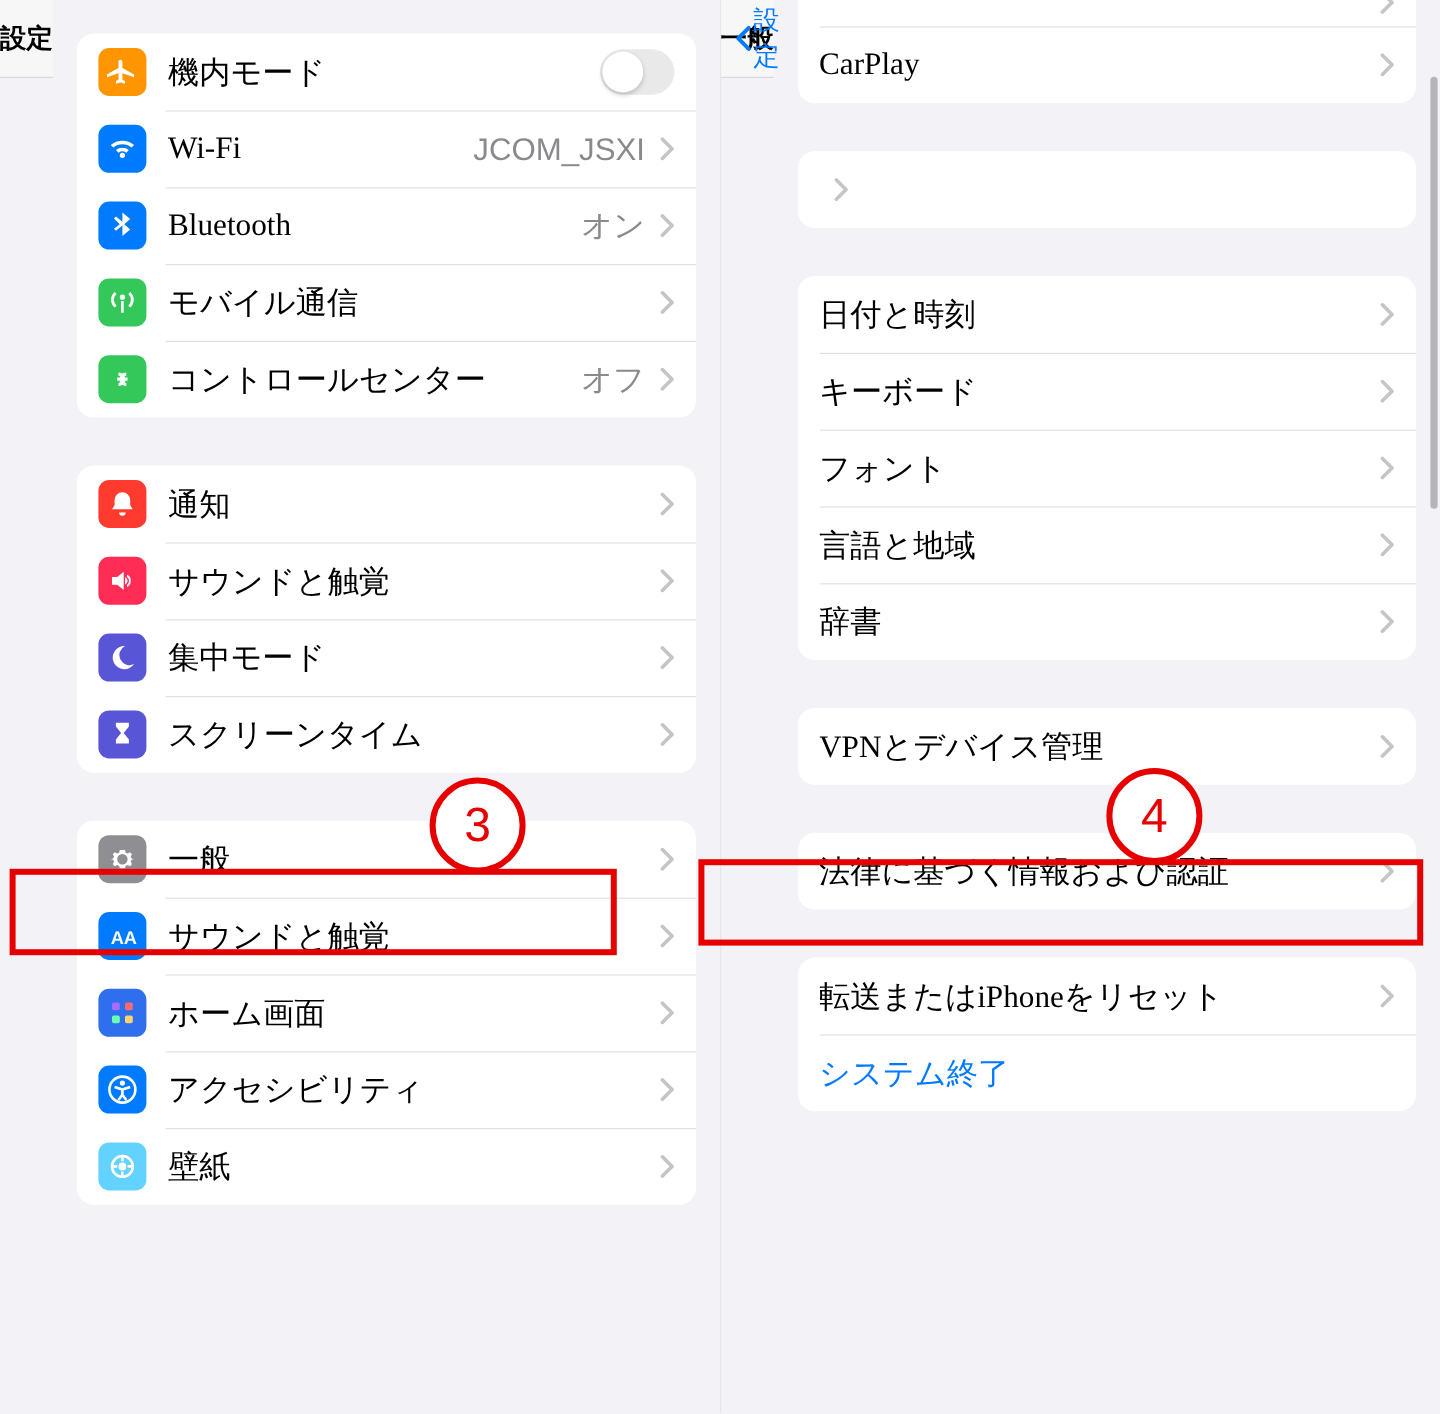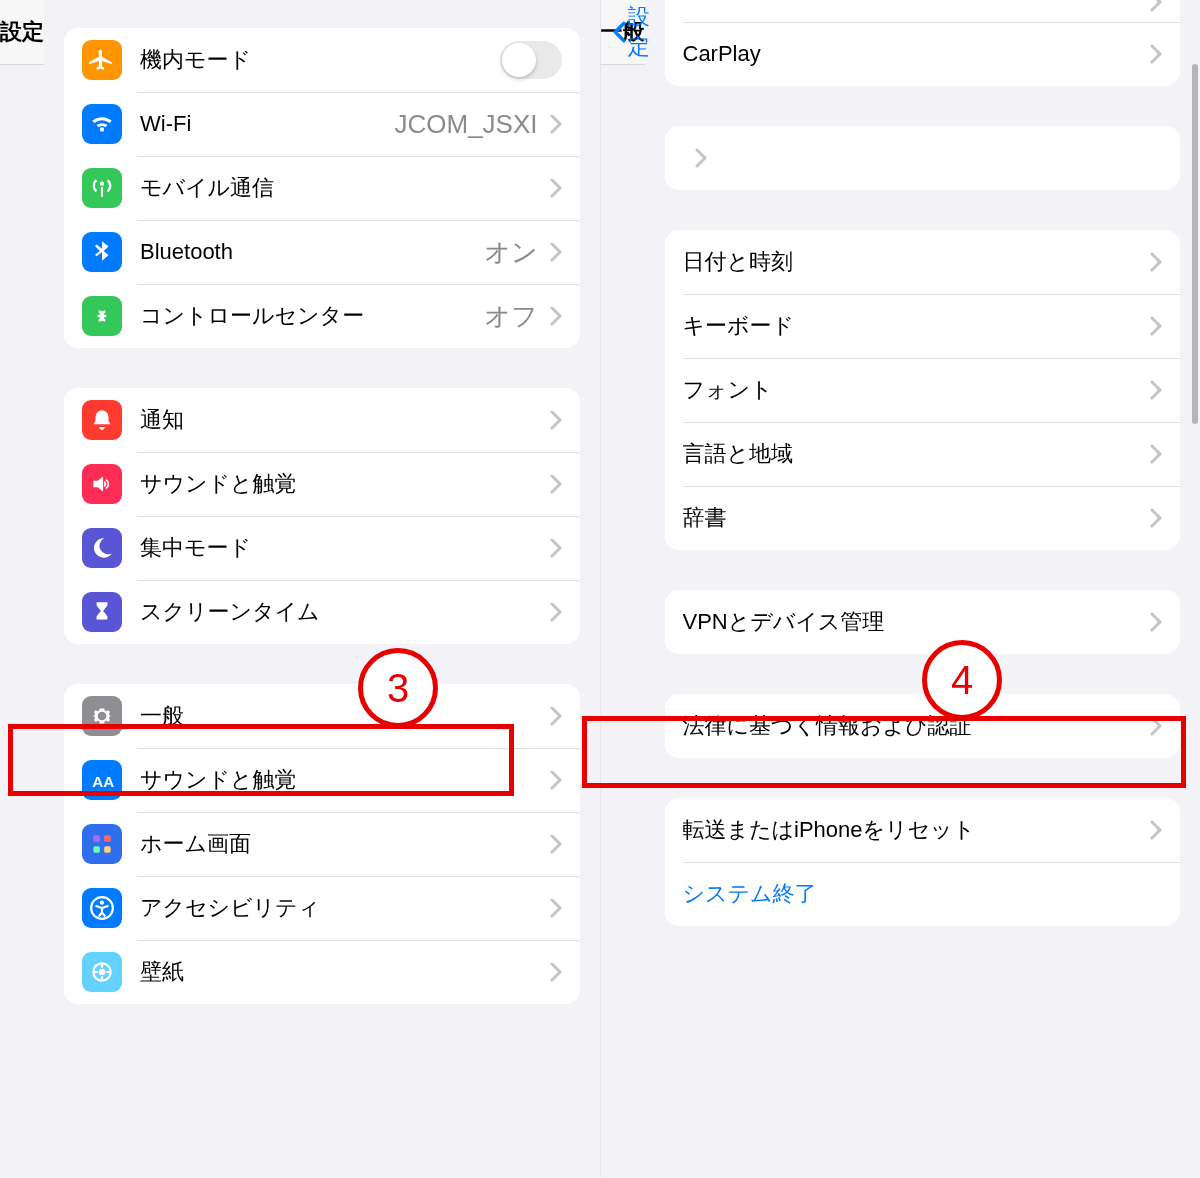--- a/index.html
+++ b/index.html
@@ -12,21 +12,21 @@
   .back svg{width:20px;height:30px;}
   .back-label{margin-left:2px;}
   .content{flex:1;overflow:hidden;padding:0 20px;}
   .spacer{height:28px;}
   .group{background:#fff;border-radius:14px;margin-bottom:40px;overflow:hidden;}
   .row{display:flex;align-items:center;height:64px;padding:0 18px;position:relative;}
   .row+.row::before{content:"";position:absolute;left:18px;right:0;top:0;height:1px;background:rgba(0,0,0,0.12);}
   .row.with-icon+.row.with-icon::before{left:74px;}
   .icon{width:40px;height:40px;border-radius:9px;margin-right:18px;display:flex;align-items:center;justify-content:center;flex:0 0 40px;color:#fef9c3;}
   .icon svg{width:26px;height:26px;}
-  .label{font-size:22px;flex:1;min-width:0;white-space:nowrap;overflow:hidden;text-overflow:ellipsis;}
+  .label{font-size:26px;flex:1;min-width:0;white-space:nowrap;overflow:hidden;text-overflow:ellipsis;font-family:Liberation Serif, serif;}
   .label.link{color:#007aff;}
   .value{font-size:26px;color:#8a8a8e;margin-left:10px;}
   .chev{width:12px;height:20px;margin-left:12px;flex:0 0 12px;}
   .chev svg{width:12px;height:20px;display:block;}
   .chev svg path{stroke:#c5c5c7;stroke-width:3;fill:none;stroke-linecap:round;stroke-linejoin:round;}
   .toggle{width:62px;height:38px;border-radius:19px;background:#e9e9ea;position:relative;flex:0 0 62px;}
   .toggle::after{content:"";position:absolute;width:34px;height:34px;border-radius:50%;background:#fff;top:2px;left:2px;box-shadow:0 2px 4px rgba(0,0,0,0.2);}
   .cut-top .row:first-child{height:40px;align-items:flex-end;padding-bottom:10px;}
   .cut-top .row:first-child .label{font-size:22px;}
   
@@ -69,40 +69,40 @@
             </div>
           <div class="label">Wi-Fi</div>
           <div class="value">JCOM_JSXI</div>
           <div class="chev">
               <svg viewBox="0 0 12 20">
                 <path d="M2 2l8 8-8 8"></path>
               </svg>
             </div>
         </div>
         <div class="row with-icon">
-          <div class="icon bg-green">
-              <svg viewBox="0 0 24 24">
-                <path fill="#fff" d="M12 6a2 2 0 1 1 0 4 2 2 0 0 1 0-4zm-1 5h2v9h-2zM6 4a8 8 0 0 0 0 12l1.5-1.5a6 6 0 0 1 0-9zm12 0l-1.5 1.5a6 6 0 0 1 0 9L18 16a8 8 0 0 0 0-12z"></path>
-              </svg>
-            </div>
-          <div class="label">モバイル通信</div>
-          <div class="chev">
-              <svg viewBox="0 0 12 20">
-                <path d="M2 2l8 8-8 8"></path>
-              </svg>
-            </div>
-        </div>
-        <div class="row with-icon">
           <div class="icon bg-blue">
               <svg viewBox="0 0 24 24">
                 <path fill="#fff" d="M12 2l6 5-4.5 4 4.5 4-6 5v-8L7 16l-1.5-1.5L10 11 5.5 6.5 7 5l5 4z"></path>
               </svg>
             </div>
           <div class="label">Bluetooth</div>
           <div class="value">オン</div>
+          <div class="chev">
+              <svg viewBox="0 0 12 20">
+                <path d="M2 2l8 8-8 8"></path>
+              </svg>
+            </div>
+        </div>
+        <div class="row with-icon">
+          <div class="icon bg-green">
+              <svg viewBox="0 0 24 24">
+                <path fill="#fff" d="M12 6a2 2 0 1 1 0 4 2 2 0 0 1 0-4zm-1 5h2v9h-2zM6 4a8 8 0 0 0 0 12l1.5-1.5a6 6 0 0 1 0-9zm12 0l-1.5 1.5a6 6 0 0 1 0 9L18 16a8 8 0 0 0 0-12z"></path>
+              </svg>
+            </div>
+          <div class="label">モバイル通信</div>
           <div class="chev">
               <svg viewBox="0 0 12 20">
                 <path d="M2 2l8 8-8 8"></path>
               </svg>
             </div>
         </div>
         <div class="row with-icon">
           <div class="icon bg-green">
               <svg viewBox="0 0 24 24">
                 <path fill="none" stroke="#fff" stroke-width="2.5" d="M9 8a4 4 0 1 1 0 8m6-8a4 4 0 1 0 0 8M8 12h8"></path>

